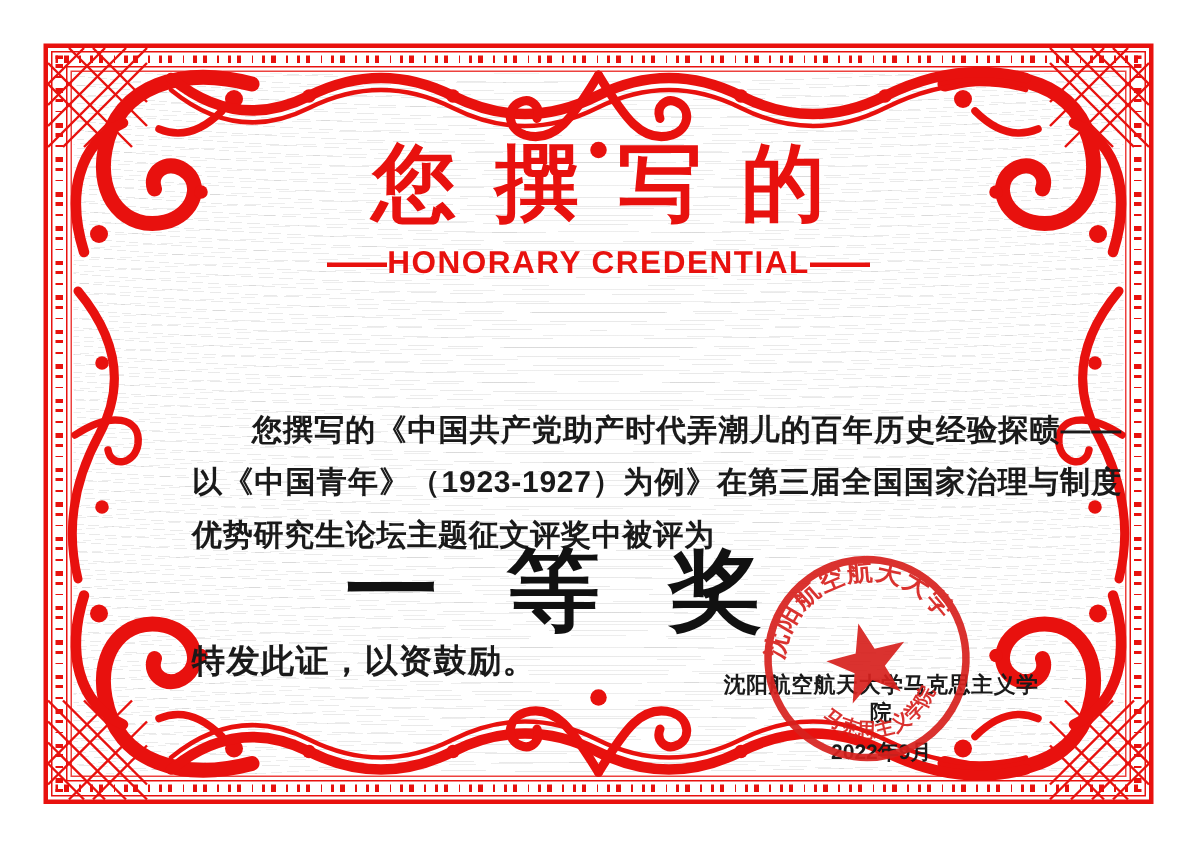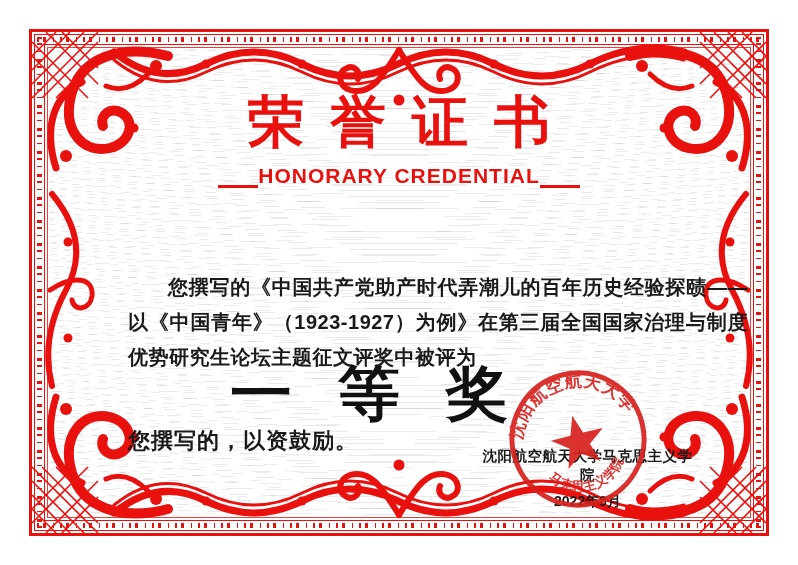--- a/index.html
+++ b/index.html
@@ -45,21 +45,21 @@
   .edge-bottom{bottom:44px;transform:scaleY(-1);}
   .edge-v{position:absolute;top:190px;width:58px;height:200px;}
   .edge-left{left:44px;}
   .edge-right{right:44px;transform:scaleX(-1);}
 
   
   .title{position:absolute;top:94px;left:0;right:0;text-align:center;
     color:var(--red);font-size:56px;font-weight:900;letter-spacing:26px;
     padding-left:26px;line-height:1;}
   .subtitle-row{position:absolute;top:164px;left:0;right:0;display:flex;
-    align-items:flex-end;justify-content:center;}
+    align-items:center;justify-content:center;}
   .subtitle-line{width:40px;height:3px;background:var(--red);}
   .subtitle{color:var(--red);font-size:21px;font-weight:bold;letter-spacing:1px;}
 
   .recipient{position:absolute;left:128px;top:235px;color:var(--ink);
     font-size:23px;font-weight:bold;letter-spacing:1px;}
   .body-text{position:absolute;left:104px;top:270px;width:620px;color:var(--ink);
     font-size:20px;font-weight:bold;line-height:35px;text-indent:2em;
     text-align:justify;letter-spacing:.5px;margin-left:24px;}
   .award{position:absolute;left:0;right:60px;top:352px;text-align:center;
     color:#111;font-family:"DejaVu Serif","Liberation Serif",serif;
@@ -205,34 +205,34 @@
     <circle cx="24" cy="52" r="4.5" fill="#e8110e"></circle>
     <circle cx="24" cy="148" r="4.5" fill="#e8110e"></circle>
   </svg>
   <svg class="edge-v edge-right" viewBox="0 0 58 200" preserveAspectRatio="none">
     <path class="stroke" stroke-width="6" d="M8,4 Q48,52 22,100 Q-4,148 8,196"></path>
     <path class="stroke" stroke-width="5" d="M6,100 C30,84 50,88 48,106 C46,120 30,122 28,110"></path>
     <circle cx="24" cy="52" r="4.5" fill="#e8110e"></circle>
     <circle cx="24" cy="148" r="4.5" fill="#e8110e"></circle>
   </svg>
 
-  <div class="title">荣誉证书</div>
+  <div class="title">您撰写的</div>
 
   <div class="subtitle-row">
     <div class="subtitle-line"></div>
     <div class="subtitle">HONORARY CREDENTIAL</div>
     <div class="subtitle-line"></div>
   </div>
 
 
   <p class="body-text">您撰写的《中国共产党助产时代弄潮儿的百年历史经验探赜——以《中国青年》（1923-1927）为例》在第三届全国国家治理与制度优势研究生论坛主题征文评奖中被评为</p>
 
   <div class="award">一等奖</div>
 
-  <div class="closing">您撰写的，以资鼓励。</div>
+  <div class="closing">特发此证，以资鼓励。</div>
 
   <div class="issuer-block">
     <div class="issuer">沈阳航空航天大学马克思主义学院</div>
     <div class="date">2022年9月</div>
   </div>
 
   <svg class="seal" viewBox="0 0 150 150">
     <defs>
       <path id="sealTop" d="M21,98 A57,57 0 1 1 129,98"></path>
       <path id="sealBottom" d="M33,100 A46,46 0 0 0 117,100"></path>

